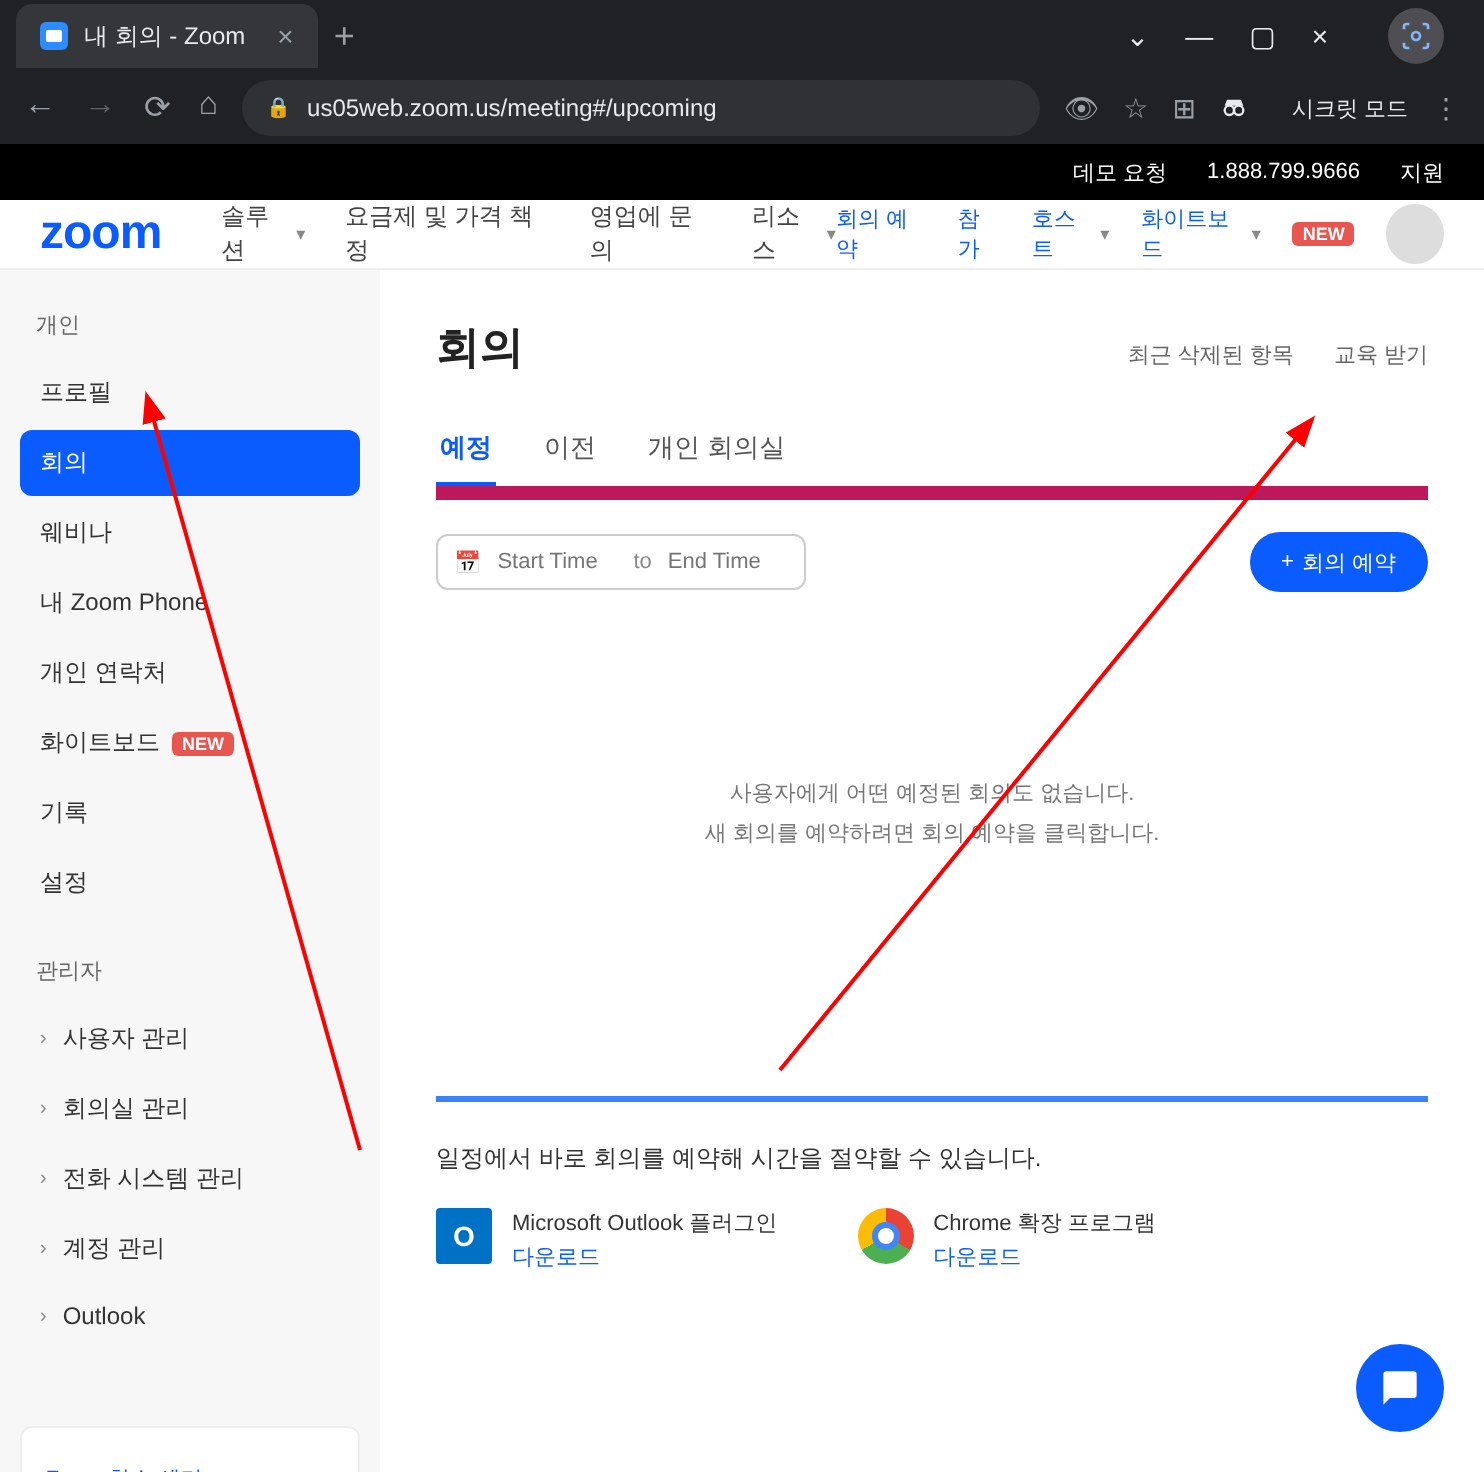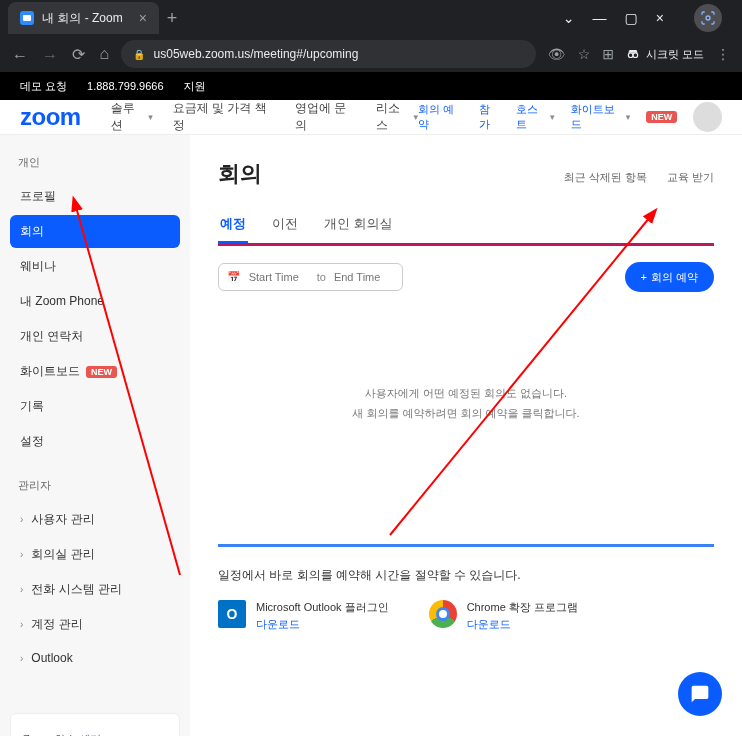--- a/index.html
+++ b/index.html
@@ -11,22 +11,22 @@
 .tab-icon::before{content:"";width:8px;height:6px;background:white;border-radius:1px}
 .tab-close{margin-left:8px;font-size:14px;color:#9aa0a6}
 .new-tab{margin-left:8px;font-size:18px;color:#9aa0a6}
 .window-controls{margin-left:auto;display:flex;gap:18px;font-size:14px;color:#e8eaed;padding-right:12px;align-items:center}
 .lens-btn{width:28px;height:28px;background:#4e4e52;border-radius:50%;display:flex;align-items:center;justify-content:center;margin-left:12px}
 .addr-bar{display:flex;align-items:center;height:36px;padding:0 12px;gap:12px}
 .nav-icons{display:flex;gap:14px;color:#9aa0a6;font-size:16px}
 .addr-field{flex:1;display:flex;align-items:center;background:#303134;height:28px;border-radius:14px;padding:0 12px;font-size:12px;color:#e8eaed;gap:8px}
 .lock-icon{font-size:10px;color:#9aa0a6}
 .addr-right{display:flex;gap:12px;color:#9aa0a6;font-size:14px;align-items:center}
-.incognito{display:flex;align-items:center;gap:6px;font-size:11px;color:#e8eaed}
-.top-black{background:#000;height:28px;display:flex;justify-content:flex-start;align-items:center;padding:0 20px;gap:20px;color:#fff;font-size:11px}
+.incognito{display:flex;align-items:center;gap:22px;font-size:11px;color:#e8eaed}
+.top-black{background:#000;height:28px;display:flex;justify-content:flex-end;align-items:center;padding:0 20px;gap:20px;color:#fff;font-size:11px}
 .content{background:#fff;height:calc(100% - 100px);display:flex;flex-direction:column}
 .zoom-header{display:flex;align-items:center;height:56px;padding:0 20px;border-bottom:1px solid #eee}
 .zoom-logo{font-size:24px;font-weight:700;color:#0b5cff;letter-spacing:-0.5px}
 .header-nav{display:flex;gap:20px;margin-left:30px;font-size:12px;color:#444}
 .header-nav span{cursor:pointer;display:flex;align-items:center;gap:3px}
 .header-right{margin-left:auto;display:flex;align-items:center;gap:16px;font-size:11px}
 .hr-link{color:#0b5cff;cursor:pointer;display:flex;align-items:center;gap:3px}
 .new-badge{background:#e8564f;color:#fff;font-size:9px;padding:1px 5px;border-radius:3px;font-weight:600}
 .avatar{width:30px;height:30px;background:#ddd;border-radius:50%}
 .main-area{display:flex;flex:1}
@@ -34,21 +34,21 @@
 .side-section-title{font-size:11px;color:#666;margin-bottom:10px;padding-left:8px}
 .side-item{padding:8px 10px;color:#333;cursor:pointer;border-radius:6px;margin-bottom:2px;display:flex;align-items:center;gap:6px}
 .side-item.active{background:#0b5cff;color:#fff}
 .side-item .expand{color:#888;font-size:10px;margin-right:2px}
 .side-links-box{background:#fff;border:1px solid #eee;border-radius:6px;padding:12px;margin-top:40px}
 .side-link{font-size:11px;color:#0b5cff;padding:6px 0;cursor:pointer}
 .page{flex:1;padding:24px 28px;position:relative}
 .page-head{display:flex;align-items:baseline;justify-content:space-between}
 .page-title{font-size:22px;font-weight:600;color:#222}
 .page-head-links{font-size:11px;color:#666;display:flex;gap:20px}
-.tabs{display:flex;gap:22px;margin-top:18px;border-bottom:3px solid #be185d;font-size:13px}
+.tabs{display:flex;gap:22px;margin-top:18px;border-bottom:7px solid #be185d;font-size:13px}
 .tab-item{padding:8px 2px;color:#555;cursor:pointer}
 .tab-item.active{color:#0b5cff;font-weight:600;border-bottom:2px solid #0b5cff}
 .filter-row{display:flex;align-items:center;margin-top:16px;gap:12px}
 .date-range{display:flex;align-items:center;border:1px solid #ccc;border-radius:6px;height:28px;padding:0 8px;font-size:11px;color:#888;gap:8px}
 .date-input{border:none;outline:none;font-size:11px;color:#888;width:60px}
 .schedule-btn{margin-left:auto;background:#0b5cff;color:#fff;border:none;border-radius:16px;height:30px;padding:0 16px;font-size:11px;cursor:pointer;display:flex;align-items:center;gap:4px}
 .empty-state{text-align:center;margin-top:92px;font-size:11px;color:#777;line-height:1.8}
 .divider{border-top:3px solid #3b82f6;margin-top:120px;padding-top:20px}
 .sched-text{font-size:12px;color:#333;margin-bottom:16px}
 .integrations{display:flex;gap:40px}

